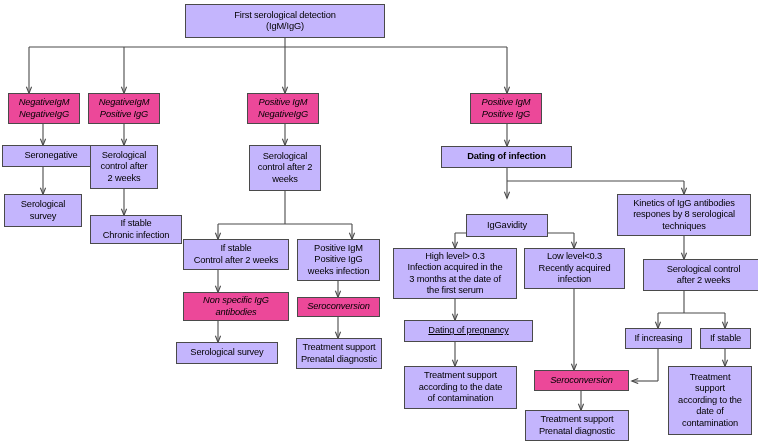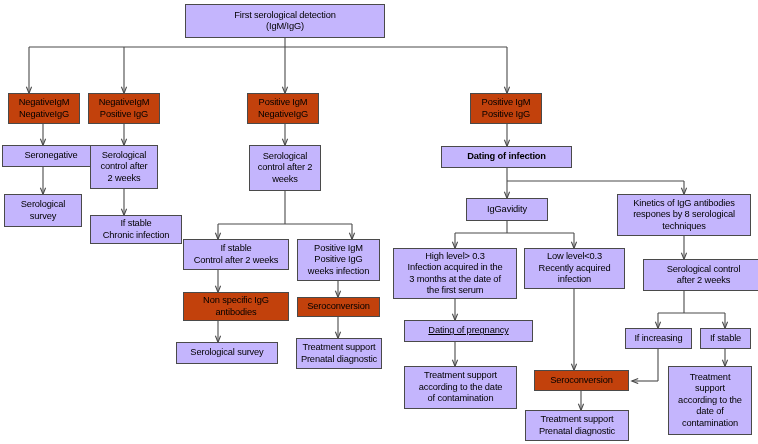--- a/index.html
+++ b/index.html
@@ -27,21 +27,22 @@
     justify-content: center;
     text-align: center;
     color: #000000;
     font-size: 9.3px;
     line-height: 11.4px;
     letter-spacing: -0.15px;
     padding: 1px 2px;
     white-space: pre-line;
   }
   .node.shaded {
-    background: #c2410c;
+    background: #ec4899;
+    font-style: italic;
   }
   .node .lbl {
     display: block;
     width: 100%;
     white-space: pre-line;
   }
   svg#wires {
     position: absolute;
     left: 0;
     top: 0;
@@ -150,21 +151,21 @@
       <div class="node" style="left: 176px; top: 342px; width: 102px; height: 22px;"><span class="lbl">Serological survey</span></div>
       <div class="node" style="left: 297px; top: 239px; width: 83px; height: 42px;"><span class="lbl">Positive IgM
 Positive IgG
 weeks infection</span></div>
       <div class="node shaded" style="left: 297px; top: 297px; width: 83px; height: 20px;"><span class="lbl">Seroconversion</span></div>
       <div class="node" style="left: 296px; top: 338px; width: 86px; height: 31px;"><span class="lbl">Treatment support
 Prenatal diagnostic</span></div>
       <div class="node shaded" style="left: 470px; top: 93px; width: 72px; height: 31px;"><span class="lbl">Positive IgM
 Positive IgG</span></div>
       <div class="node" style="left: 441px; top: 146px; width: 131px; height: 22px; font-weight: bold;"><span class="lbl">Dating of infection</span></div>
-      <div class="node" style="left: 466px; top: 198px; width: 82px; height: 23px;"><span class="lbl">IgGavidity</span></div>
+      <div class="node" style="left: 466px; top: 214px; width: 82px; height: 23px;"><span class="lbl">IgGavidity</span></div>
       <div class="node" style="left: 393px; top: 248px; width: 124px; height: 51px;"><span class="lbl">High level&gt; 0.3
 Infection acquired in the
 3 months at the date of
 the first serum</span></div>
       <div class="node" style="left: 404px; top: 320px; width: 129px; height: 22px; text-decoration: underline;"><span class="lbl">Dating of pregnancy</span></div>
       <div class="node" style="left: 404px; top: 366px; width: 113px; height: 43px;"><span class="lbl">Treatment support
 according to the date
 of contamination</span></div>
       <div class="node" style="left: 524px; top: 248px; width: 101px; height: 41px;"><span class="lbl">Low level&lt;0.3
 Recently acquired

